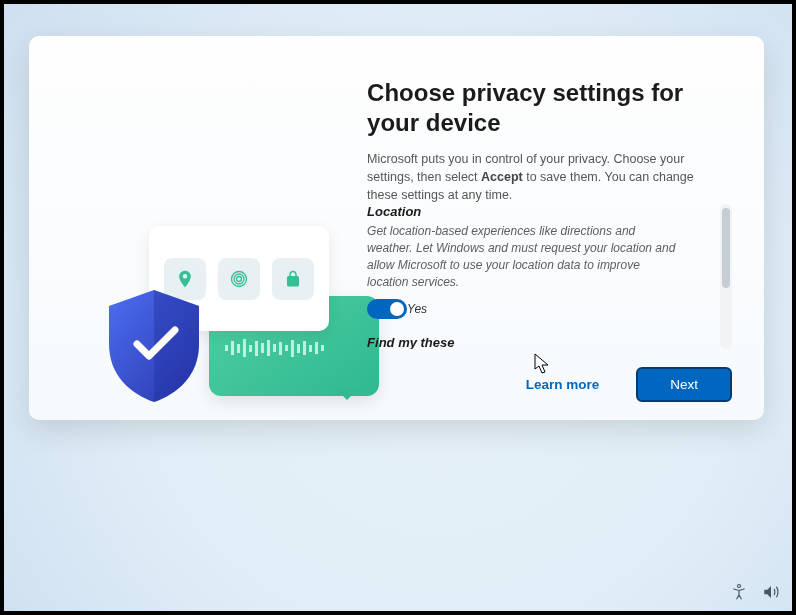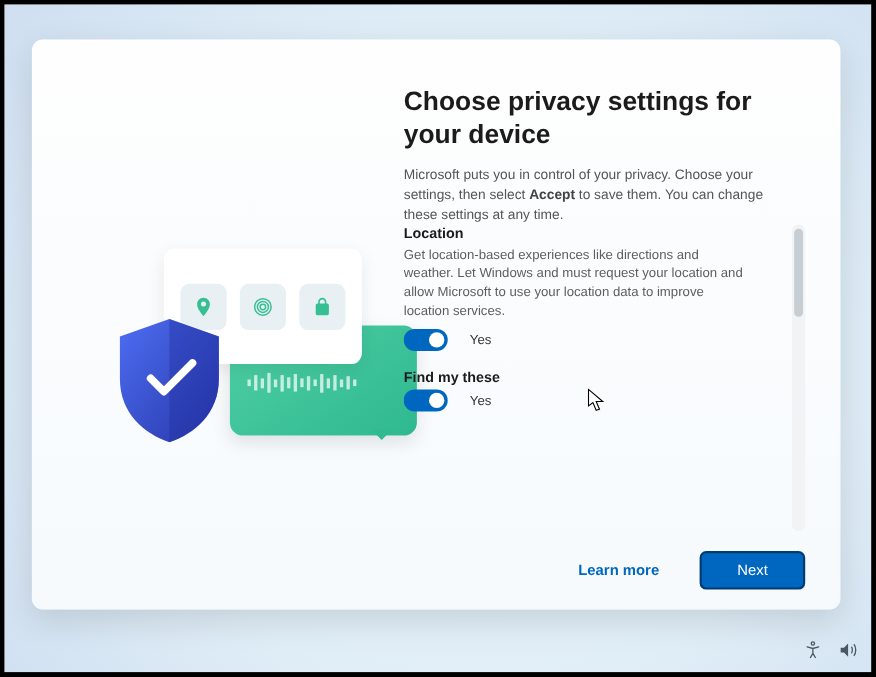--- a/index.html
+++ b/index.html
@@ -16,21 +16,21 @@
     position: absolute;
     top: 4px; left: 4px; right: 4px; bottom: 4px;
     background: radial-gradient(ellipse 110% 140% at 55% 55%, #e7f1f9 0%, #e0eef7 35%, #cedef0 65%, #b7cfe8 100%);
     overflow: hidden;
   }
   .card {
     position: absolute;
     top: 32px;
     left: 25px;
     right: 28px;
-    height: 518px;
+    height: 384px;
     background: linear-gradient(180deg, #fefefe 0%, #f6fafd 100%);
     border-radius: 10px;
     box-shadow: 0 10px 30px rgba(0,0,0,0.12);
     display: flex;
   }
   
   .illus {
     flex: 0 0 46%;
     position: relative;
   }
@@ -124,41 +124,42 @@
   .scrollwrap {
     position: relative;
     flex: 1;
     min-height: 0;
     display: flex;
   }
   .options {
     flex: 1;
     overflow: hidden;
     padding-right: 18px;
+    font-style: italic;
   }
   .option {
     margin-bottom: 16px;
   }
   .opt-title {
     font-size: 13px;
     font-weight: 600;
     color: #1b1b1b;
     margin-bottom: 4px;
   }
   .opt-desc {
     font-size: 12px;
     color: #5e5e5e;
     line-height: 1.4;
     margin-bottom: 8px;
     max-width: 310px;
   }
   .toggle-row {
     display: flex;
     align-items: center;
-    gap: 20px;
+    gap: 0;
   }
   .toggle {
     width: 40px;
     height: 20px;
     background: #0067c0;
     border-radius: 10px;
     position: relative;
     cursor: pointer;
   }
   .toggle::after {

